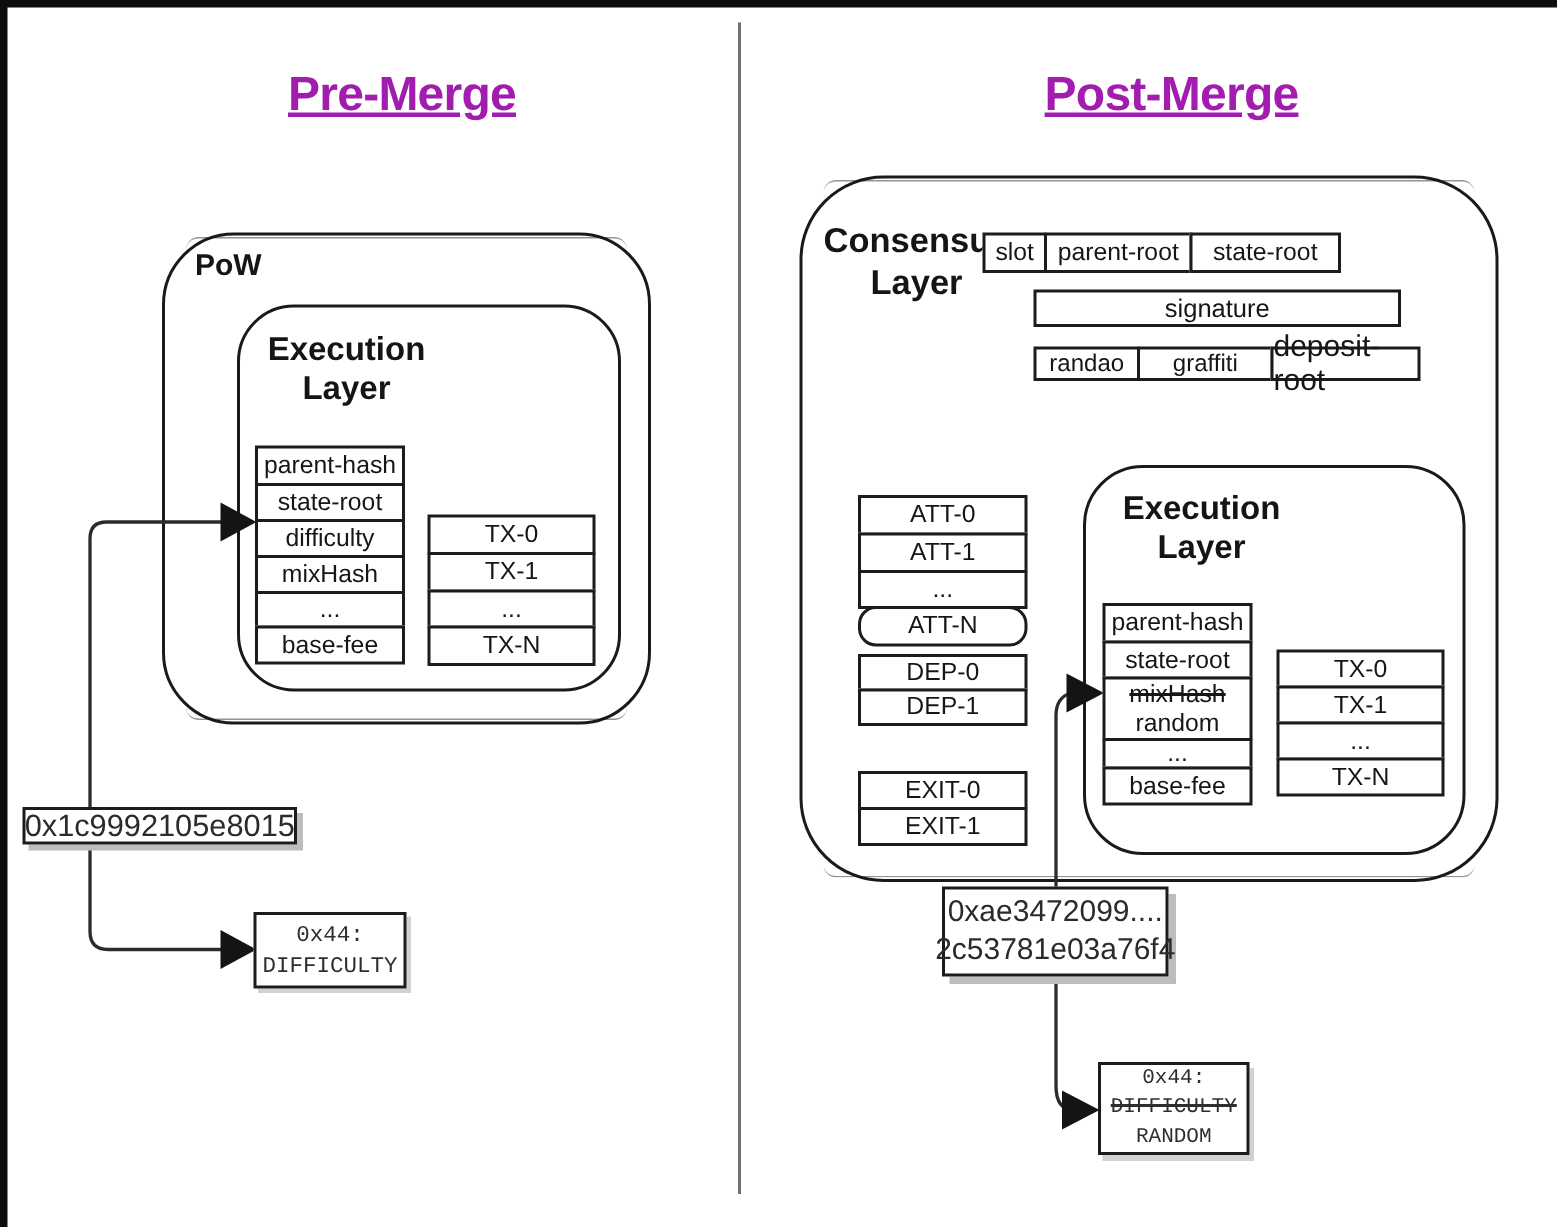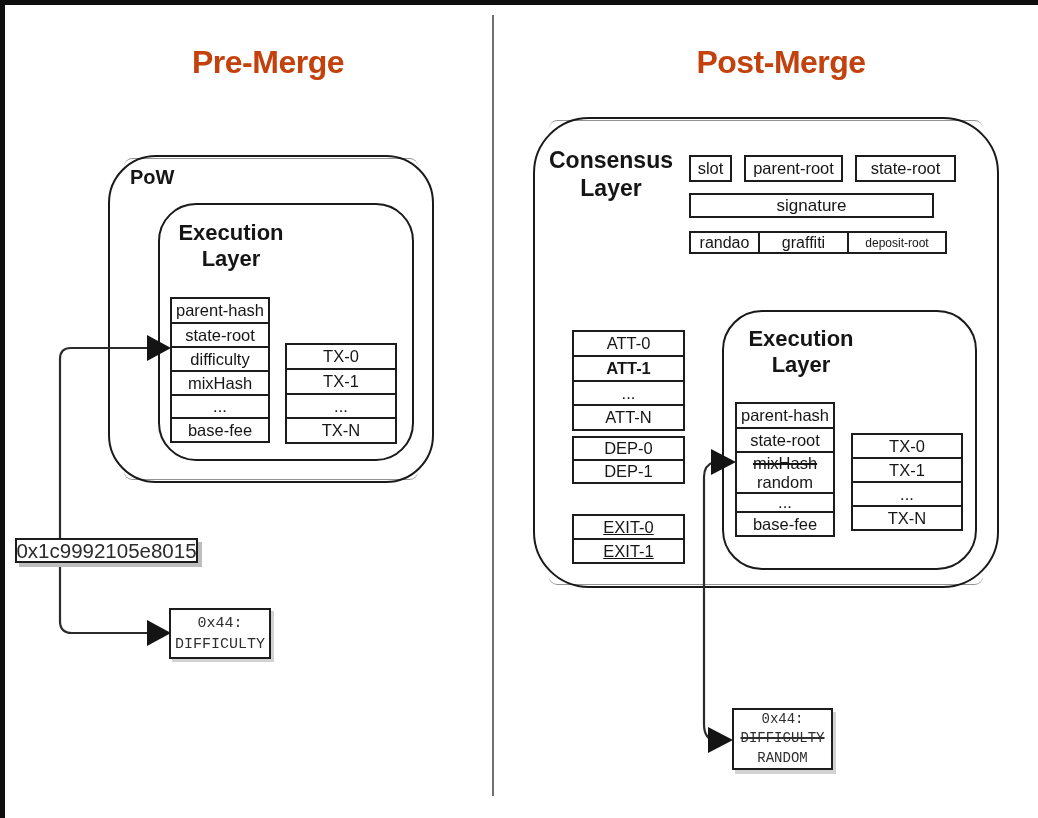--- a/index.html
+++ b/index.html
@@ -12,21 +12,21 @@
     position:relative;width:1038px;height:818px;background:#ffffff;overflow:hidden;
     font-family:"Liberation Sans",sans-serif;color:#111;
   }
   .bar{position:absolute;background:#0e0e0e;z-index:6;}
   .bar.top{left:0;top:0;width:1038px;height:5px;}
   .bar.left{left:0;top:0;width:5px;height:818px;}
   .divider{position:absolute;left:492px;top:15px;width:2px;height:781px;background:var(--divider);z-index:1;}
 
   .title{
     position:absolute;font-size:32px;font-weight:bold;text-align:center;
-    letter-spacing:-0.5px;color:#c2410c;z-index:2;
+    letter-spacing:-0.5px;color:#a21caf;z-index:2;text-decoration:underline;
   }
   .bigbox{
     position:absolute;border:2.5px solid var(--ink);background:transparent;z-index:0;
   }
   
   .bigbox.sketch::before{
     content:"";position:absolute;left:14px;right:14px;top:1px;height:16px;
     border-top:1.6px solid rgba(15,15,15,.45);border-radius:inherit;
   }
   .bigbox.sketch::after{
@@ -119,45 +119,45 @@
     <span>0x44:</span>
     <span>DIFFICULTY</span>
   </div>
 
   <div class="bigbox sketch" style="left:533px;top:117px;width:462px;height:467px;border-radius:56px;"></div>
   <div class="blabel center" style="left:545px;top:146px;width:132px;font-size:23px;line-height:28px;">
     <span>Consensus</span>
     <span>Layer</span>
   </div>
 
-  <div class="hrow" style="left:689px;top:155px;gap:14px;">
+  <div class="hrow" style="left:655px;top:155px;">
     <div class="cell" style="width:43px;height:27px;">slot</div>
     <div class="cell" style="width:99px;height:27px;">parent-root</div>
     <div class="cell" style="width:101px;height:27px;">state-root</div>
   </div>
   <div class="hrow" style="left:689px;top:193px;">
     <div class="cell" style="width:245px;height:25px;font-size:17px;">signature</div>
   </div>
   <div class="hrow" style="left:689px;top:231px;">
     <div class="cell" style="width:71px;height:23px;font-size:16px;">randao</div>
     <div class="cell" style="width:91px;height:23px;font-size:16px;">graffiti</div>
-    <div class="cell" style="width:100px;height:23px;font-size:12px;">deposit-root</div>
+    <div class="cell" style="width:100px;height:23px;font-size:20px;">deposit-root</div>
   </div>
 
   <div class="stack" style="left:572px;top:318px;width:113px;">
     <div class="cell" style="width:113px;height:27px;">ATT-0</div>
-    <div class="cell" style="width:113px;height:27px;font-weight:bold;">ATT-1</div>
+    <div class="cell" style="width:113px;height:27px;">ATT-1</div>
     <div class="cell" style="width:113px;height:26px;">...</div>
-    <div class="cell" style="width:113px;height:27px;">ATT-N</div>
+    <div class="cell" style="width:113px;height:27px;border-radius:12px;">ATT-N</div>
   </div>
   <div class="stack" style="left:572px;top:424px;width:113px;">
     <div class="cell" style="width:113px;height:25px;">DEP-0</div>
     <div class="cell" style="width:113px;height:25px;">DEP-1</div>
   </div>
-  <div class="stack" style="left:572px;top:502px;width:113px;text-decoration:underline;">
+  <div class="stack" style="left:572px;top:502px;width:113px;">
     <div class="cell" style="width:113px;height:26px;">EXIT-0</div>
     <div class="cell" style="width:113px;height:26px;">EXIT-1</div>
   </div>
 
   <div class="bigbox" style="left:722px;top:310px;width:251px;height:256px;border-radius:40px;"></div>
   <div class="blabel center" style="left:740px;top:326px;width:122px;font-size:22px;line-height:26px;">
     <span>Execution</span>
     <span>Layer</span>
   </div>
 
@@ -172,20 +172,24 @@
     <div class="cell" style="width:100px;height:26px;">base-fee</div>
   </div>
 
   <div class="stack" style="left:851px;top:421px;width:112px;">
     <div class="cell" style="width:112px;height:26px;">TX-0</div>
     <div class="cell" style="width:112px;height:26px;">TX-1</div>
     <div class="cell" style="width:112px;height:26px;">...</div>
     <div class="cell" style="width:112px;height:26px;">TX-N</div>
   </div>
 
+  <div class="hashbox" style="left:628px;top:591px;width:151px;height:60px;box-shadow:5px 5px 0 var(--shadow);font-size:20px;line-height:25px;">
+    <span>0xae3472099....</span>
+    <span>2c53781e03a76f4</span>
+  </div>
 
   <div class="slotbox" style="left:732px;top:708px;width:101px;height:62px;font-size:14px;line-height:19.5px;box-shadow:3px 4px 0 #d2d2d2;">
     <span>0x44:</span>
     <span class="struck">DIFFICULTY</span>
     <span>RANDOM</span>
   </div>
 
 </div>
 
 </body></html>

